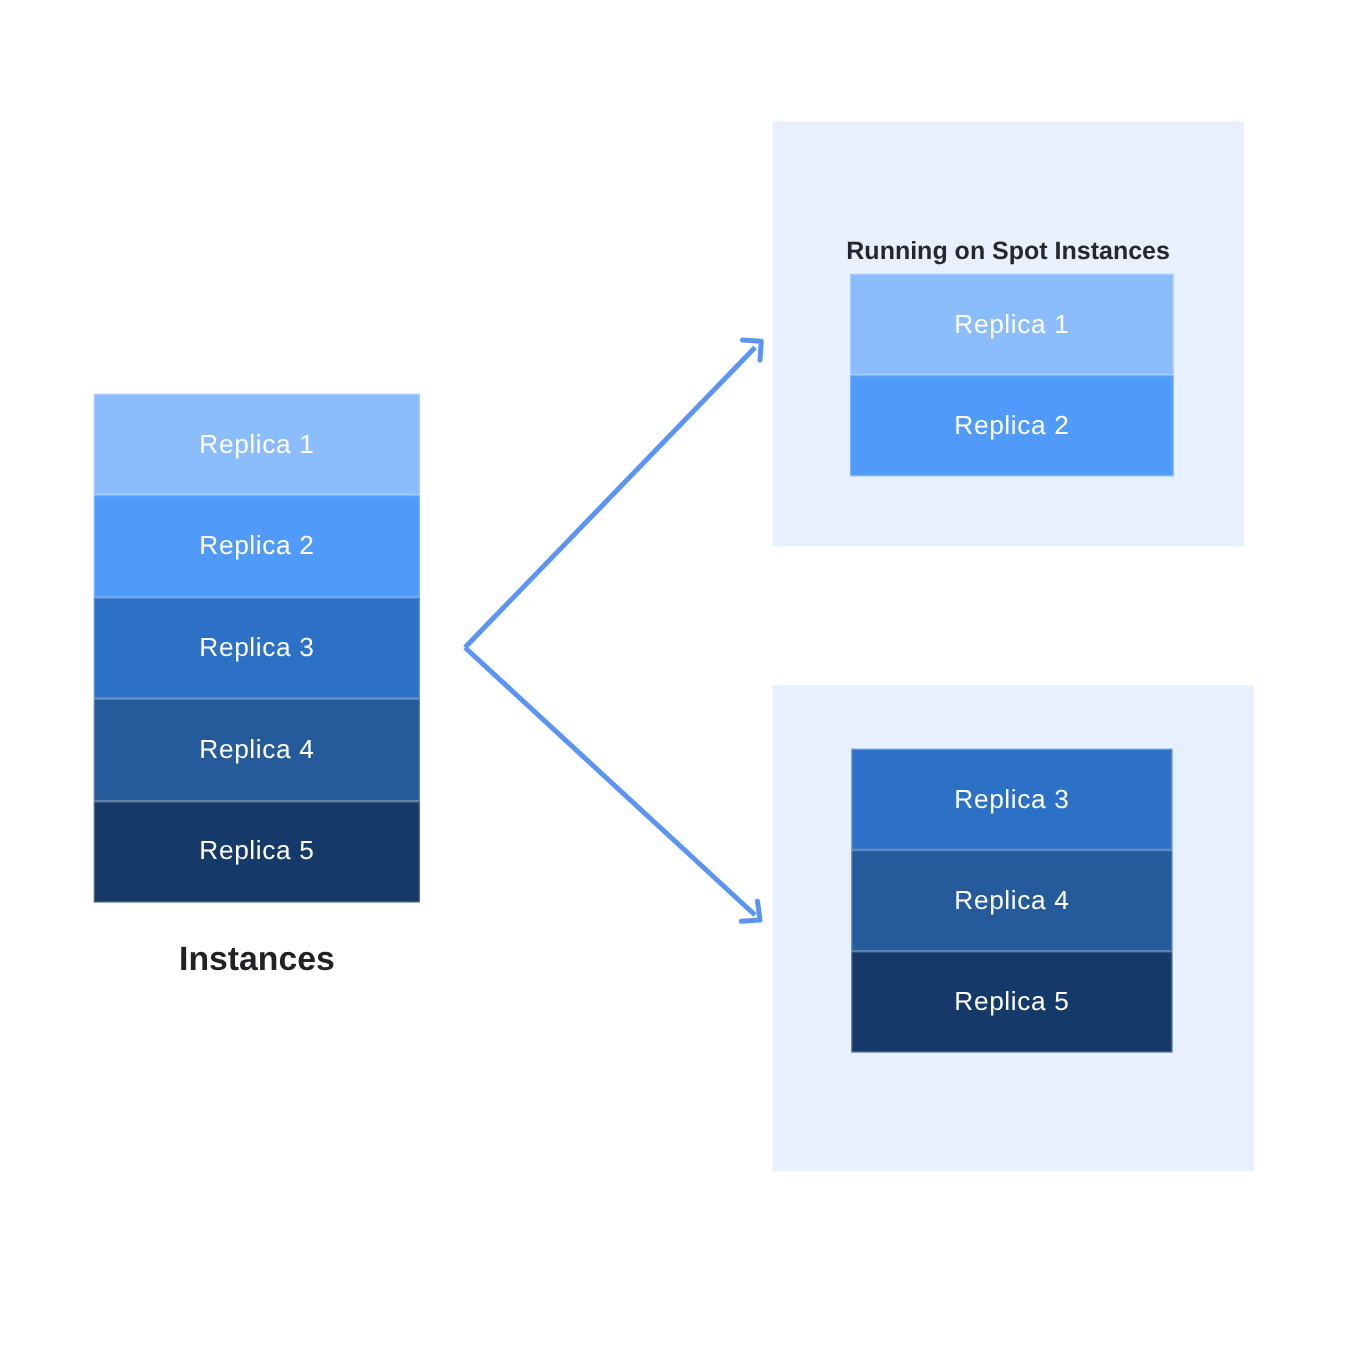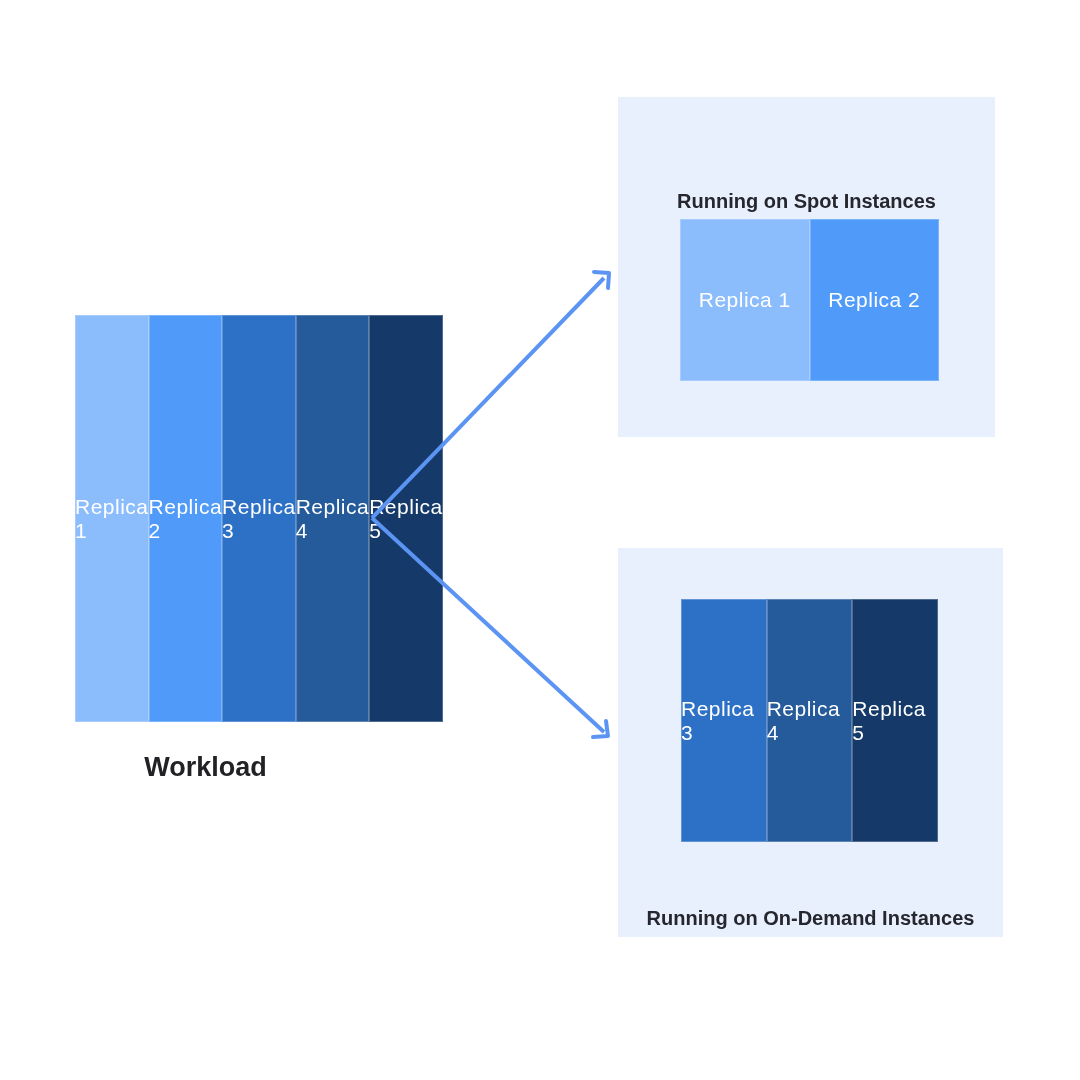--- a/index.html
+++ b/index.html
@@ -13,21 +13,21 @@
     height: 1080px;
     background: #ffffff;
     font-family: "Liberation Sans", sans-serif;
     overflow: hidden;
   }
 
   
   .stack {
     position: absolute;
     display: flex;
-    flex-direction: row;
+    flex-direction: column;
   }
   .block {
     flex: 1;
     display: flex;
     align-items: center;
     justify-content: center;
     color: #ffffff;
     font-size: 21px;
     font-weight: 400;
     letter-spacing: 0.5px;
@@ -95,21 +95,21 @@
 
 <div id="canvas" style="background: rgb(255, 255, 255);">
 
   <div id="workload-stack" class="stack">
     <div class="block" style="background: rgb(139, 188, 252); color: rgb(255, 255, 255);">Replica 1</div>
     <div class="block" style="background: rgb(80, 155, 250); color: rgb(255, 255, 255);">Replica 2</div>
     <div class="block" style="background: rgb(45, 113, 198); color: rgb(255, 255, 255);">Replica 3</div>
     <div class="block" style="background: rgb(37, 90, 155); color: rgb(255, 255, 255);">Replica 4</div>
     <div class="block" style="background: rgb(21, 58, 105); color: rgb(255, 255, 255);">Replica 5</div>
   </div>
-  <div id="workload-label" style="color: rgb(33, 33, 38);">Workload</div>
+  <div id="workload-label" style="color: rgb(33, 33, 38);">Instances</div>
 
   <svg id="arrows" width="1080" height="1080" viewBox="0 0 1080 1080">
     <g>
       <polyline class="arrow-line" points="372,518 604,278"></polyline>
       <polyline class="arrow-head" points="594,272 609,273 608,288"></polyline>
     </g>
     <g>
       <polyline class="arrow-line" points="372,518 604,732"></polyline>
       <polyline class="arrow-head" points="593,737 608,736 606,721"></polyline>
     </g>
@@ -122,16 +122,15 @@
       <div class="block" style="background: rgb(80, 155, 250); color: rgb(255, 255, 255);">Replica 2</div>
     </div>
   </div>
 
   <div id="ondemand-panel" class="panel">
     <div id="ondemand-stack" class="stack">
       <div class="block" style="background: rgb(45, 113, 198); color: rgb(255, 255, 255);">Replica 3</div>
       <div class="block" style="background: rgb(37, 90, 155); color: rgb(255, 255, 255);">Replica 4</div>
       <div class="block" style="background: rgb(21, 58, 105); color: rgb(255, 255, 255);">Replica 5</div>
     </div>
-    <div id="ondemand-title" class="panel-title" style="color: rgb(38, 38, 46);">Running on On-Demand Instances</div>
   </div>
 
 </div>
 
 </body></html>

